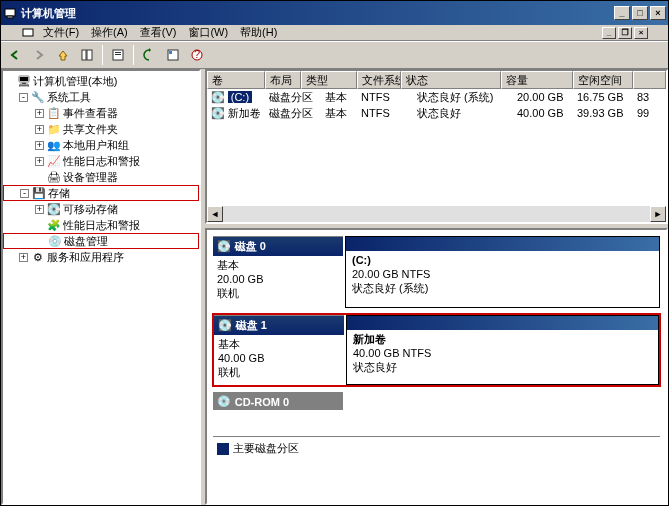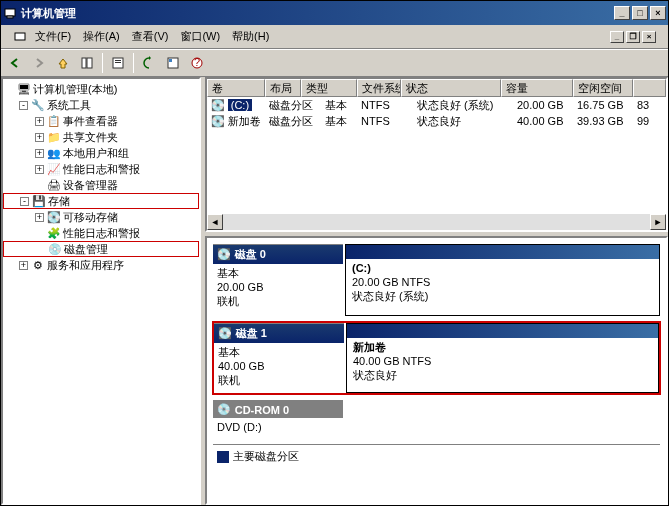--- a/index.html
+++ b/index.html
@@ -2,21 +2,21 @@
 <html><head>
 <meta charset="utf-8">
 <style>
 *{box-sizing:border-box;margin:0;padding:0;font-family:"SimSun","Microsoft YaHei",sans-serif;font-size:11px}
 body{background:#d4d0c8;width:669px;height:506px;overflow:hidden}
 .window{width:669px;height:506px;border:1px solid #000;background:#d4d0c8;display:flex;flex-direction:column}
 .titlebar{height:18px;background:linear-gradient(to right,#0a246a,#3a6ea5);display:flex;align-items:center;color:#fff;padding:12px 2px}
 .titlebar .icon{width:14px;height:14px;margin-right:4px;display:flex;align-items:center;justify-content:center}
 .titlebar .title{flex:1;font-weight:bold;font-size:11px}
 .winbtn{width:16px;height:14px;background:#d4d0c8;border:1px solid;border-color:#fff #404040 #404040 #fff;margin-left:2px;display:flex;align-items:center;justify-content:center;font-size:9px;font-weight:bold;color:#000}
-.menubar{height:24px;background:#d4d0c8;display:flex;align-items:center;padding:0 12px;border-bottom:1px solid #808080}
+.menubar{height:16px;background:#d4d0c8;display:flex;align-items:center;padding:0 20px;border-bottom:1px solid #808080}
 .menubar .mitem{padding:2px 6px;cursor:default}
 .mdibtns{margin-left:auto;display:flex}
 .mdibtns .winbtn{width:14px;height:12px;font-size:8px}
 .toolbar{height:28px;background:#d4d0c8;display:flex;align-items:center;padding:0 2px;border-top:1px solid #fff;border-bottom:1px solid #808080}
 .tbtn{width:22px;height:22px;border:1px solid transparent;display:flex;align-items:center;justify-content:center;margin:0 1px}
 .tsep{width:1px;height:20px;background:#808080;margin:0 3px;border-right:1px solid #fff}
 .disabled{opacity:.4}
 .body{flex:1;display:flex;overflow:hidden}
 .tree{width:200px;background:#fff;border:2px solid;border-color:#808080 #fff #fff #808080;overflow:auto;padding:2px 0}
 .splitter{width:4px;background:#d4d0c8;cursor:col-resize}
@@ -282,21 +282,20 @@
                 <div class="hdr2"></div>
                 <div class="body3"><b>新加卷</b><br><span>40.00 GB NTFS</span><br><span>状态良好</span></div>
               </div>
             </div>
             <div class="diskrow" style="height: 38px;">
               <div class="diskinfo">
                 <div class="hdr" style="background:#808080">
                   <span>💿</span>
                   <span>CD-ROM 0</span>
                 </div>
-                <div class="body2">DVD (D:)</div>
               </div>
               <div style="flex:1"></div>
             </div>
           </div>
         <div class="legend">
           <div class="sw"></div>
           <span>主要磁盘分区</span>
         </div>
       </div>
     </div>

